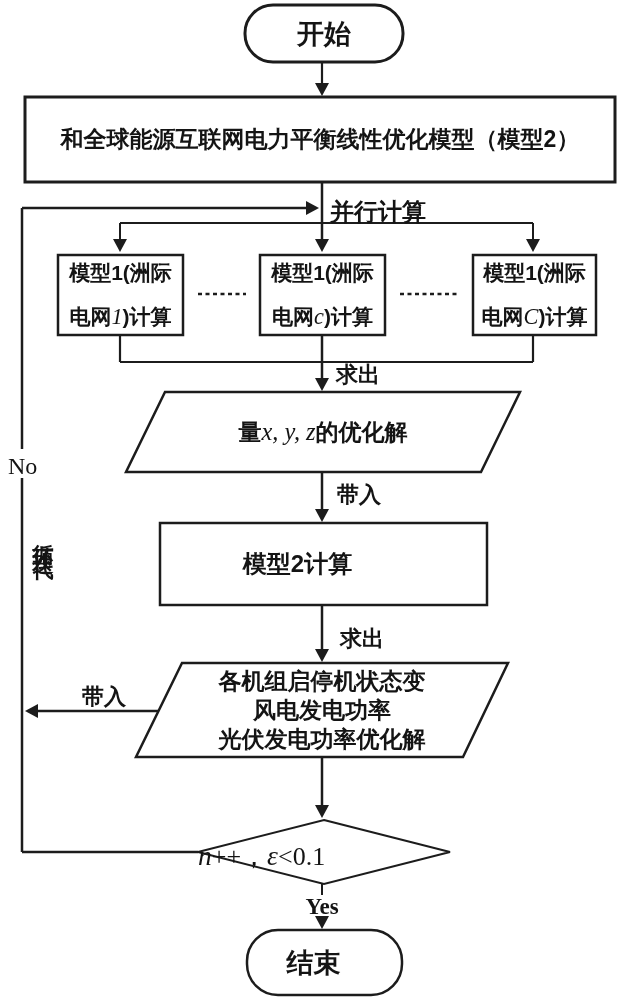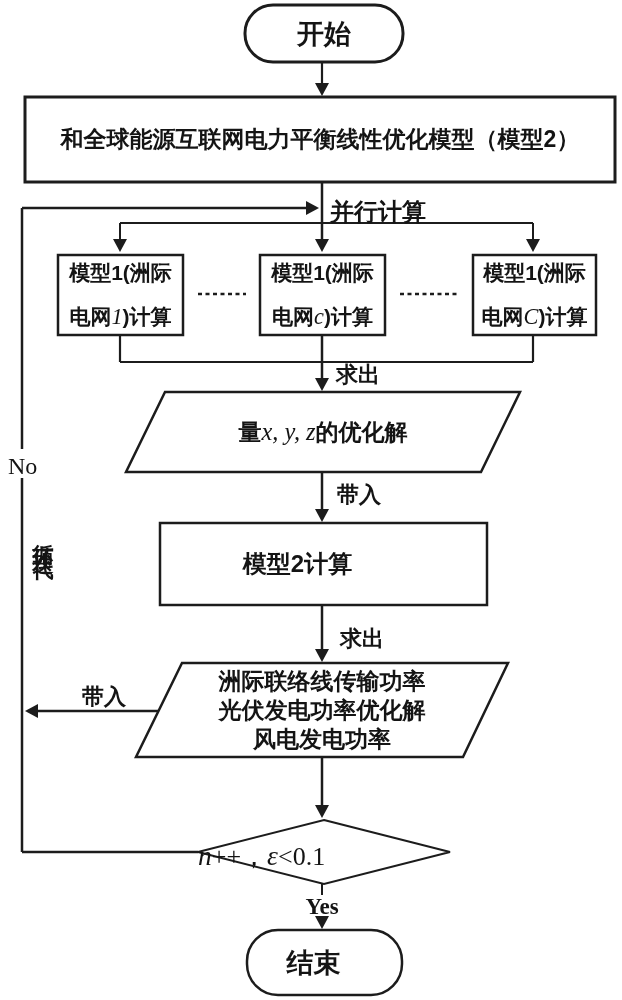--- a/index.html
+++ b/index.html
@@ -131,23 +131,23 @@
 
   <div class="txt cjk t-dairu1">带入</div>
 
   <div class="txt cjk flexc t-model2">
     <span>模型2计算</span>
   </div>
 
   <div class="txt cjk t-qiuchu2">求出</div>
 
   <div class="txt cjk flexc t-para2">
-    <span>洲际联络线传输功率</span>
+    <span>各机组启停机状态变</span>
+    <span>风电发电功率</span>
     <span>光伏发电功率优化解</span>
-    <span>风电发电功率</span>
   </div>
 
   <div class="txt cjk t-dairu2">带入</div>
 
   <div class="txt serif t-diamond"><span class="var">n</span><span>++，</span><span class="var">ε</span><span>&lt;0.1</span></div>
 
   <div class="txt serif t-yes">Yes</div>
   <div class="txt serif t-no">No</div>
   <div class="txt cjk t-loop">循环迭代</div>
 

